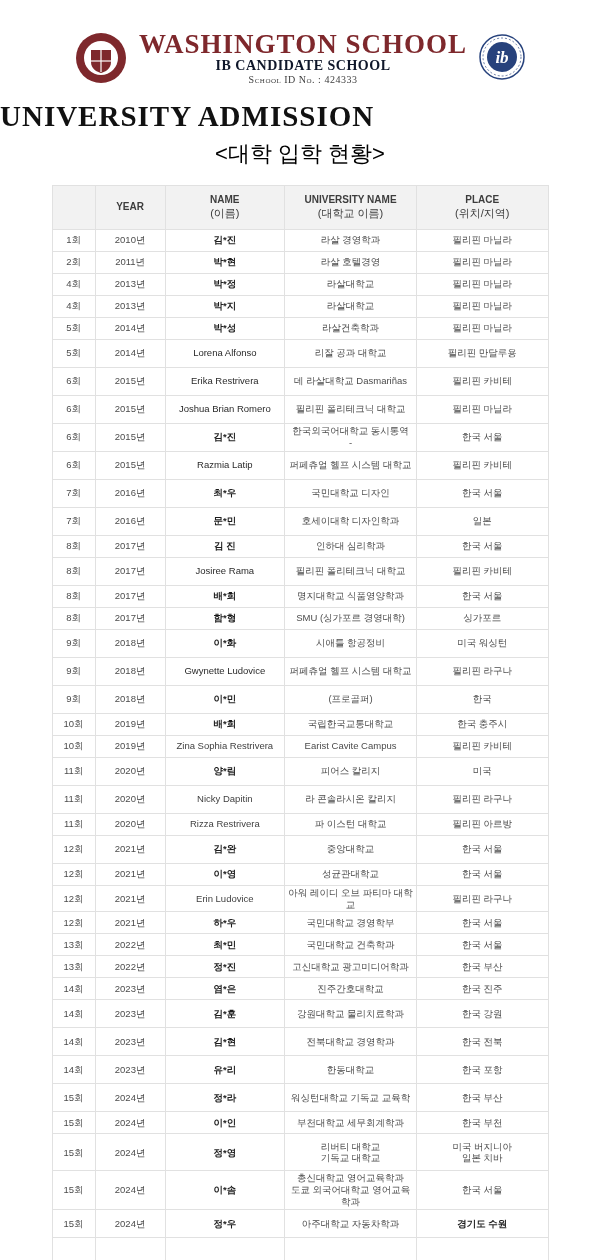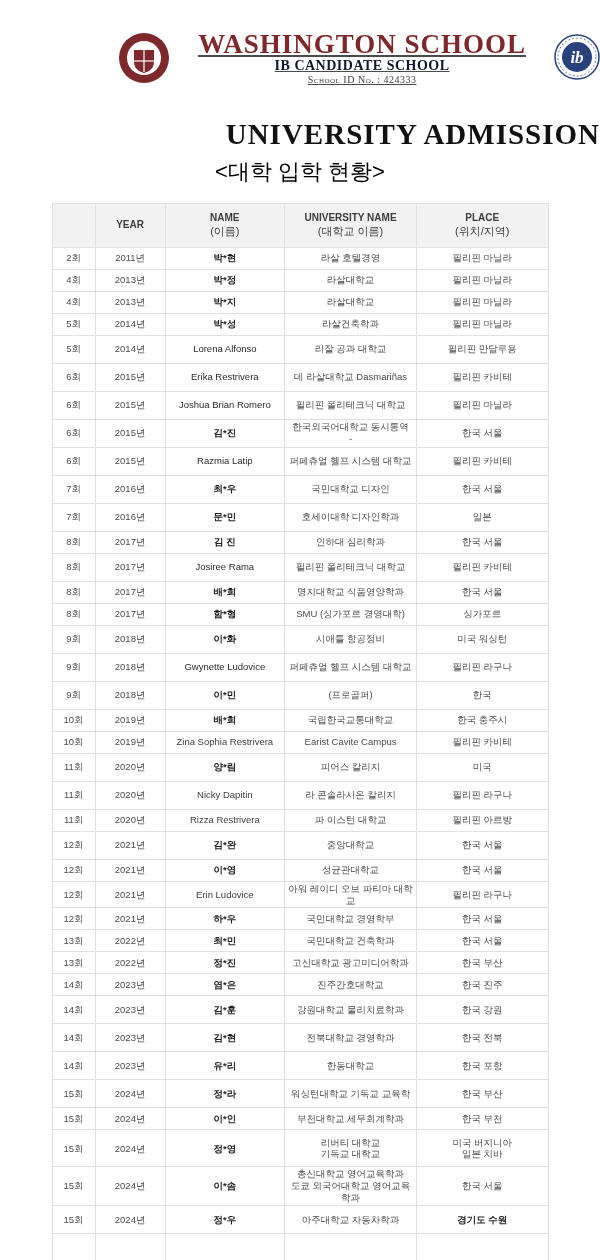--- a/index.html
+++ b/index.html
@@ -3,38 +3,38 @@
 <meta charset="utf-8">
 <style>
   html,body{margin:0;padding:0;background:#ffffff;}
   body{
     width:600px;height:1260px;overflow:hidden;
     font-family:"Liberation Sans","DejaVu Sans",sans-serif;
     color:#4a4a4a;
   }
   
   .page-header{position:relative;width:100%;padding-top:30px;}
-  .brand-row{display:flex;justify-content:flex-end;align-items:flex-start;gap:28px;text-decoration:underline;}
+  .brand-row{display:flex;justify-content:center;align-items:flex-start;gap:12px;}
   .crest{width:52px;height:52px;flex:0 0 auto;margin-top:2px;}
   .brand-text{text-align:center;}
   .school-name{
     font-family:"Liberation Serif","DejaVu Serif",serif;
     font-weight:bold;font-size:27px;letter-spacing:1px;color:#7e282c;line-height:1.05;
   }
   .school-sub{
     font-family:"Liberation Serif","DejaVu Serif",serif;
     font-weight:bold;font-size:14px;letter-spacing:.5px;color:#0f172a;line-height:1.1;
   }
   .school-id{
     font-family:"Liberation Serif","DejaVu Serif",serif;
     font-size:10px;letter-spacing:.5px;color:#3c3c3c;font-variant:small-caps;line-height:1.2;
   }
   .ib-badge{width:46px;height:46px;flex:0 0 auto;margin-top:4px;}
   .doc-title{
-    text-align:right;margin-top:32px;
+    text-align:left;margin-top:14px;
     font-family:"Liberation Serif","DejaVu Serif",serif;
     font-weight:bold;font-size:29px;color:#111;letter-spacing:1px;
   }
   .doc-subtitle{
     text-align:center;margin-top:6px;
     font-weight:normal;font-size:22px;color:#000;
   }
   
   .table-wrap{width:497px;margin:16px auto 0 auto;}
   table{border-collapse:collapse;width:100%;table-layout:fixed;}
@@ -116,20 +116,37 @@
           </th>
         <th>
             <div>PLACE</div>
             <div class="th-sub">(위치/지역)</div>
           </th>
       </tr>
     </thead>
     <tbody>
         <tr class="r0">
           <td class="c-no">
+            <div>1회</div>
+          </td>
+          <td class="c-year">
+            <div>2010년</div>
+          </td>
+          <td class="c-name kr">
+            <div>김*진</div>
+          </td>
+          <td class="c-univ">
+            <div>라살 경영학과</div>
+          </td>
+          <td class="c-place">
+            <div>필리핀 마닐라</div>
+          </td>
+        </tr>
+        <tr class="r0">
+          <td class="c-no">
             <div>2회</div>
           </td>
           <td class="c-year">
             <div>2011년</div>
           </td>
           <td class="c-name kr">
             <div>박*현</div>
           </td>
           <td class="c-univ">
             <div>라살 호텔경영</div>

